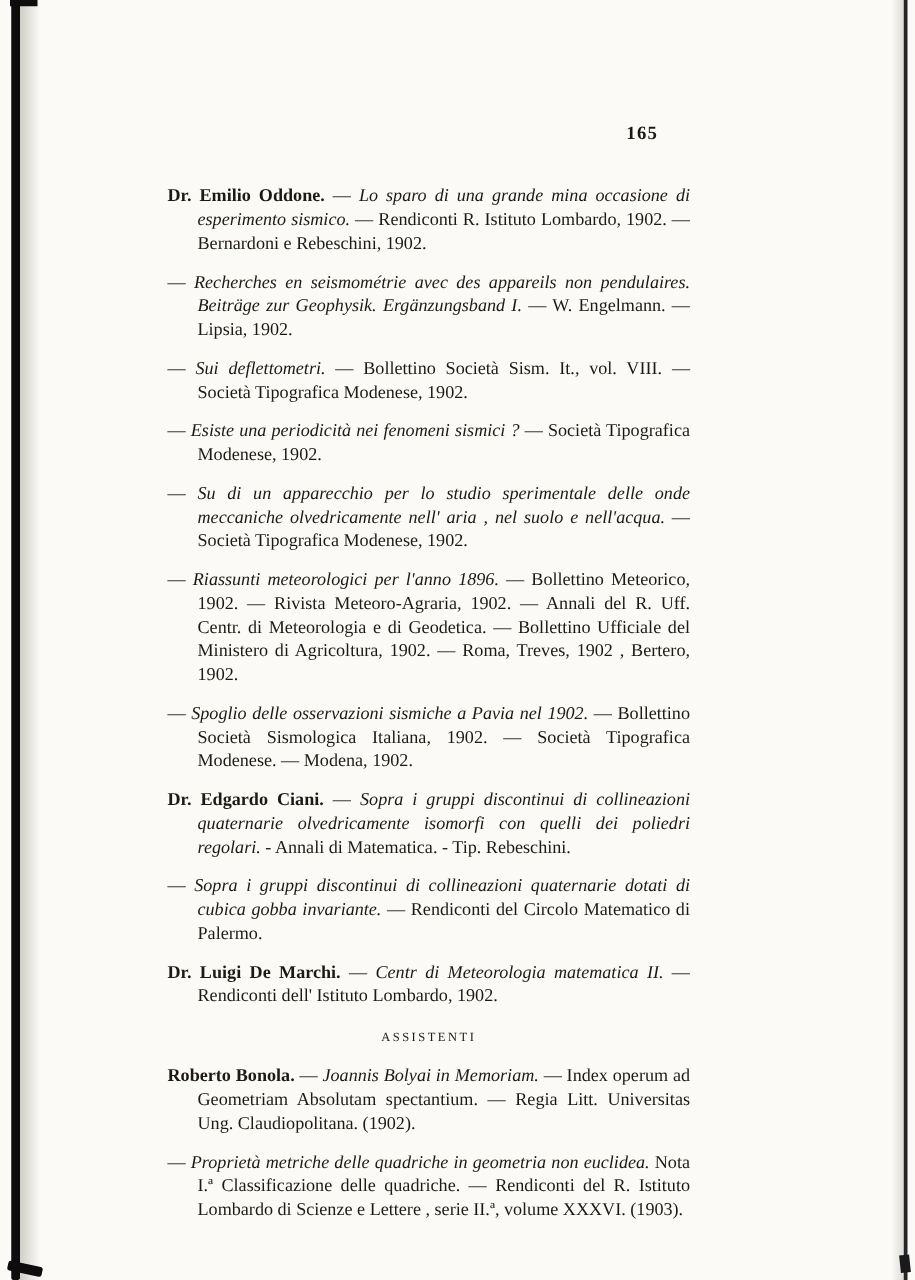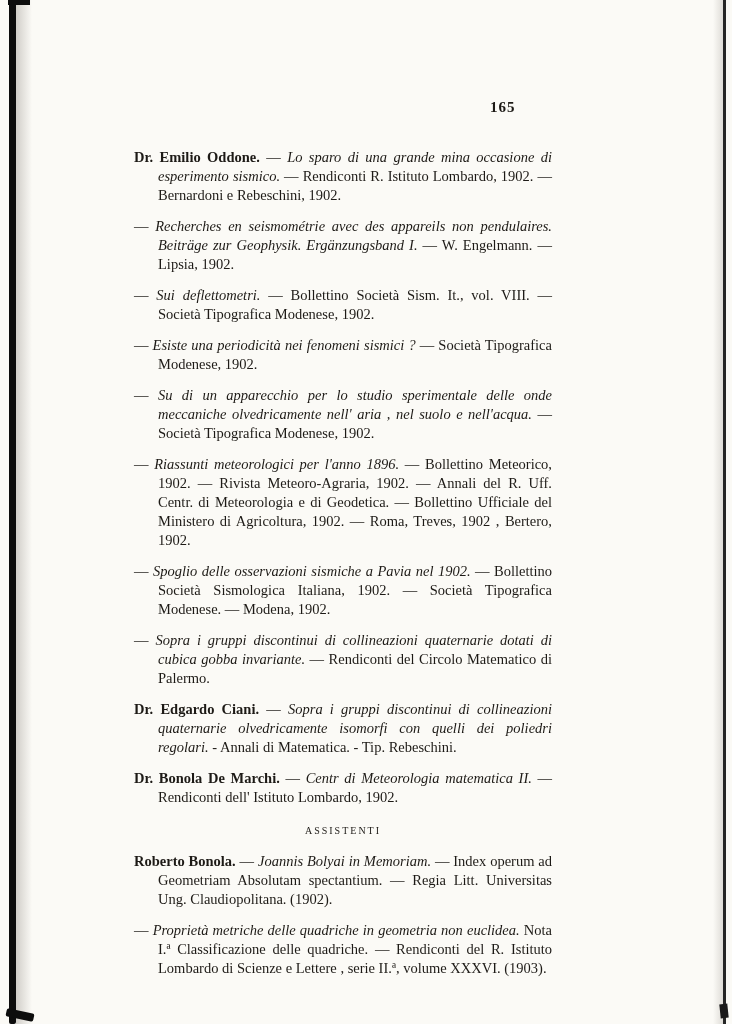--- a/index.html
+++ b/index.html
@@ -37,21 +37,21 @@
   .corner-mark-tl {
     position: absolute; left: 8px; top: 0; width: 22px; height: 5px;
     background: #0d0d0d;
   }
   .corner-mark-br {
     position: absolute; right: 4px; bottom: 6px; width: 8px; height: 14px;
     background: #1a1a1a; transform: rotate(-6deg);
   }
 
   .page-number {
-    position: absolute; left: 490px; top: 99px;
+    position: absolute; left: 501px; top: 99px;
     font-size: 15px; font-weight: bold; letter-spacing: 1px;
   }
 
   .content {
     position: absolute; left: 122px; top: 136px; width: 442px;
     font-size: 14.5px; line-height: 19px;
     text-align: justify;
     hyphens: auto; -webkit-hyphens: auto;
   }
   .entry {
@@ -90,25 +90,25 @@
     <p class="entry"><span class="r">— </span><span class="i">Sui deflettometri.</span><span class="r"> — Bollettino Società Sism. It., vol. VIII. — Società Tipografica Modenese, 1902.</span></p>
 
     <p class="entry"><span class="r">— </span><span class="i">Esiste una periodicità nei fenomeni sismici ?</span><span class="r"> — Società Tipografica Modenese, 1902.</span></p>
 
     <p class="entry"><span class="r">— </span><span class="i">Su di un apparecchio per lo studio sperimentale delle onde meccaniche olvedricamente nell' aria , nel suolo e nell'acqua.</span><span class="r"> — Società Tipografica Modenese, 1902.</span></p>
 
     <p class="entry"><span class="r">— </span><span class="i">Riassunti meteorologici per l'anno 1896.</span><span class="r"> — Bollettino Meteorico, 1902. — Rivista Meteoro-Agraria, 1902. — Annali del R. Uff. Centr. di Meteorologia e di Geodetica. — Bollettino Ufficiale del Ministero di Agricoltura, 1902. — Roma, Treves, 1902 , Bertero, 1902.</span></p>
 
     <p class="entry"><span class="r">— </span><span class="i">Spoglio delle osservazioni sismiche a Pavia nel 1902.</span><span class="r"> — Bollettino Società Sismologica Italiana, 1902. — Società Tipografica Modenese. — Modena, 1902.</span></p>
 
+    <p class="entry block-start"><span class="a">Dr. Edgardo Ciani.</span><span class="r"> — </span><span class="i">Sopra i gruppi discontinui di collineazioni quaternarie olvedricamente isomorfi con quelli dei poliedri regolari.</span><span class="r"> - Annali di Matematica. - Tip. Rebeschini.</span></p>
+
     <p class="entry"><span class="r">— </span><span class="i">Sopra i gruppi discontinui di collineazioni quaternarie dotati di cubica gobba invariante.</span><span class="r"> — Rendiconti del Circolo Matematico di Palermo.</span></p>
 
-    <p class="entry block-start"><span class="a">Dr. Edgardo Ciani.</span><span class="r"> — </span><span class="i">Sopra i gruppi discontinui di collineazioni quaternarie olvedricamente isomorfi con quelli dei poliedri regolari.</span><span class="r"> - Annali di Matematica. - Tip. Rebeschini.</span></p>
-
-    <p class="entry block-start"><span class="a">Dr. Bonola De Marchi.</span><span class="r"> — </span><span class="i">Centr di Meteorologia matematica II.</span><span class="r"> — Rendiconti dell' Istituto Lombardo, 1902.</span></p>
+    <p class="entry block-start"><span class="a">Dr. Luigi De Marchi.</span><span class="r"> — </span><span class="i">Centr di Meteorologia matematica II.</span><span class="r"> — Rendiconti dell' Istituto Lombardo, 1902.</span></p>
 
     <div class="section-heading">ASSISTENTI</div>
 
     <p class="entry"><span class="a">Roberto Bonola.</span><span class="r"> — </span><span class="i">Joannis Bolyai in Memoriam.</span><span class="r"> — Index operum ad Geometriam Absolutam spectantium. — Regia Litt. Universitas Ung. Claudiopolitana. (1902).</span></p>
 
     <p class="entry"><span class="r">— </span><span class="i">Proprietà metriche delle quadriche in geometria non euclidea.</span><span class="r"> Nota I.ª Classificazione delle quadriche. — Rendiconti del R. Istituto Lombardo di Scienze e Lettere , serie II.ª, volume XXXVI. (1903).</span></p>
 
   </div>
 </div>
 

